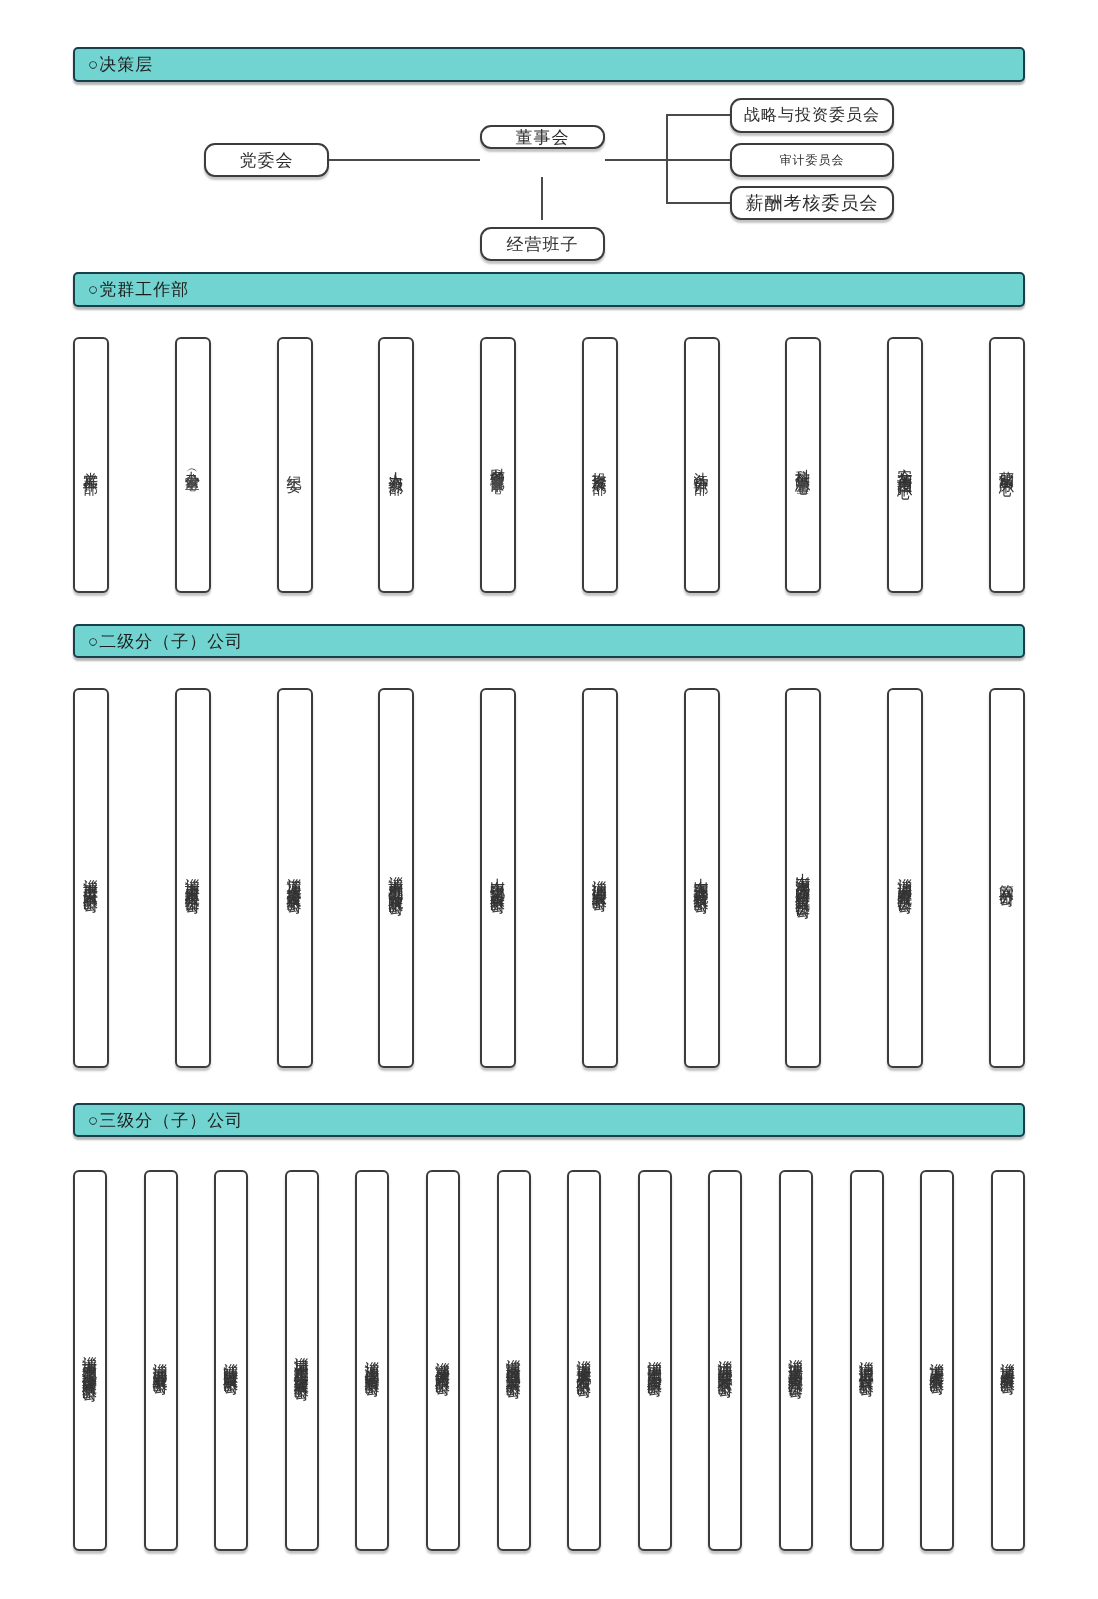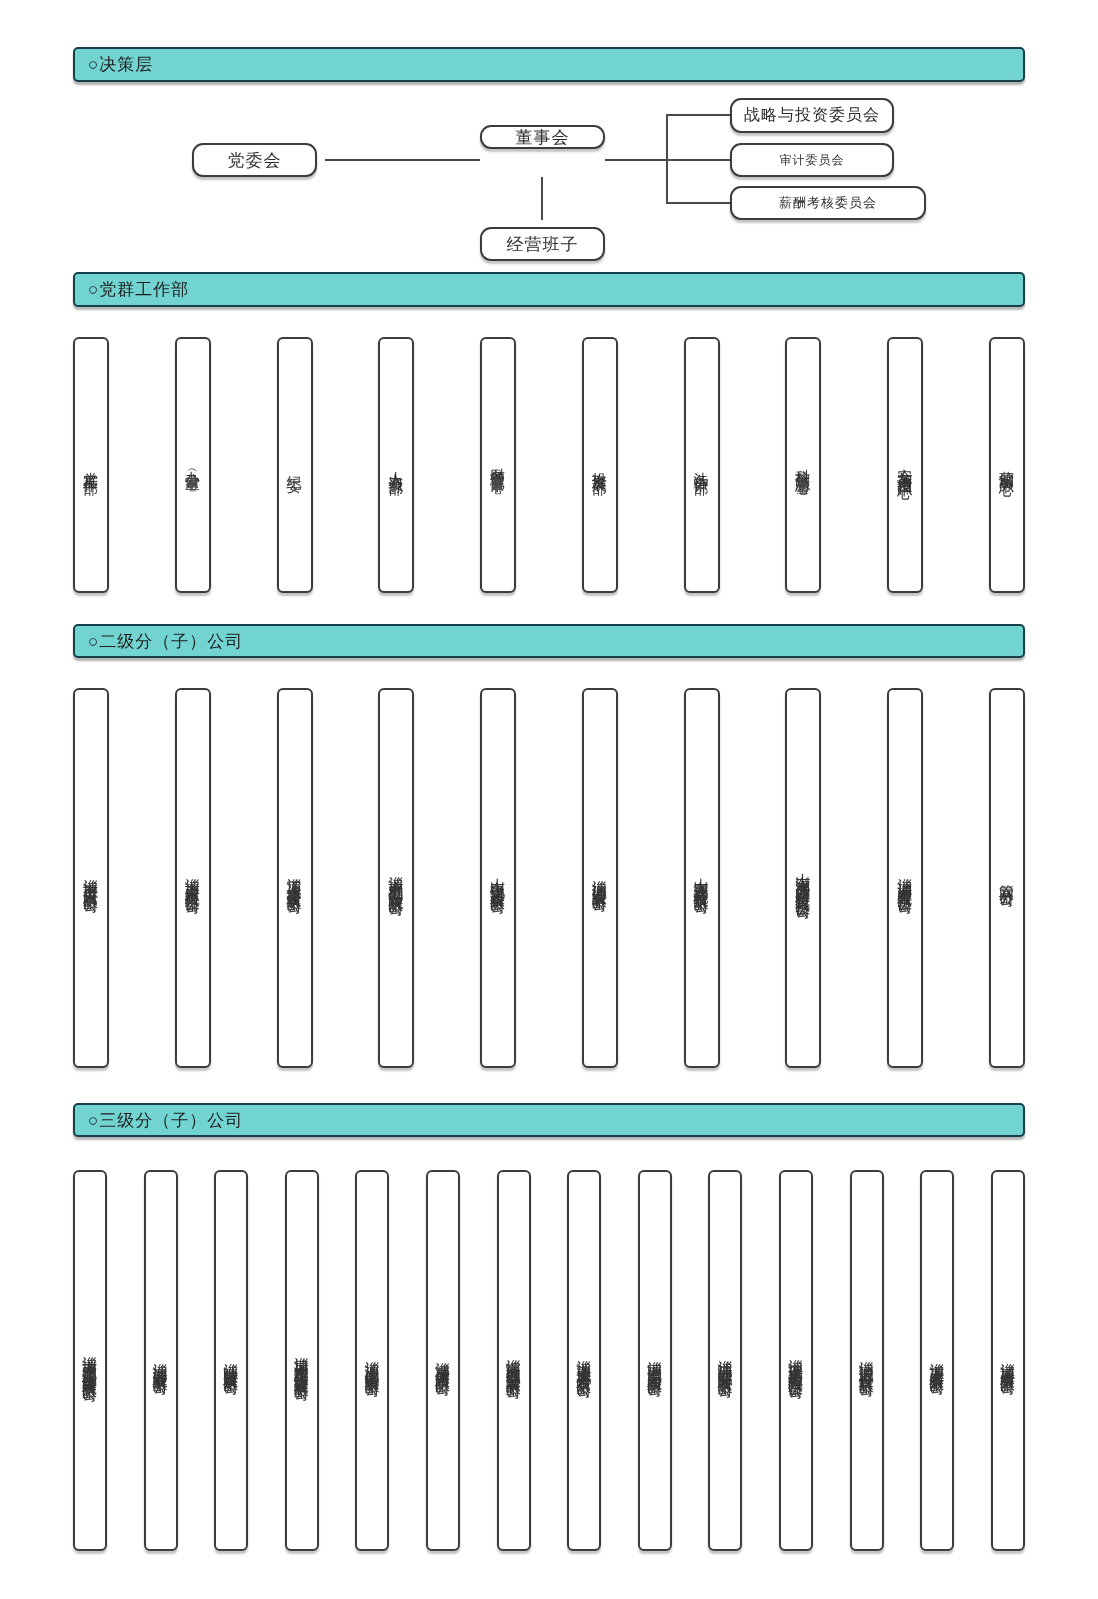--- a/index.html
+++ b/index.html
@@ -84,36 +84,36 @@
     <span>○决策层</span>
   </div>
 
   <div class="line" style="left:325px; top:159px; width:155px; height:2px;"></div>
   <div class="line" style="left:605px; top:159px; width:125px; height:2px;"></div>
   <div class="line" style="left:666px; top:114px; width:2px; height:90px;"></div>
   <div class="line" style="left:666px; top:114px; width:64px; height:2px;"></div>
   <div class="line" style="left:666px; top:202px; width:64px; height:2px;"></div>
   <div class="line" style="left:541px; top:177px; width:2px; height:43px;"></div>
 
-  <div class="hbox" style="left:192px; top:143px; width:125px; height:34px;">
+  <div class="hbox" style="left:204px; top:143px; width:125px; height:34px;">
     <span>党委会</span>
   </div>
   <div class="hbox" style="left:480px; top:125px; width:125px; height:24px;">
     <span>董事会</span>
   </div>
   <div class="hbox" style="left:480px; top:227px; width:125px; height:34px;">
     <span>经营班子</span>
   </div>
   <div class="hbox" style="left:730px; top:98px; width:164px; height:35px; font-size:16px;">
     <span>战略与投资委员会</span>
   </div>
   <div class="hbox" style="left:730px; top:143px; width:164px; height:34px; font-size:12px;">
     <span>审计委员会</span>
   </div>
-  <div class="hbox" style="left:730px; top:186px; width:196px; height:34px; font-size:13px;">
+  <div class="hbox" style="left:730px; top:186px; width:164px; height:34px; font-size:18px;">
     <span>薪酬考核委员会</span>
   </div>
 
   <div class="banner" style="top:272px;">
     <span>○党群工作部</span>
   </div>
   <div class="box-row" style="top:337px; height:256px;">
     <div class="vbox">
         <span class="vtext"><span>党群工作部</span><span class="vsub"></span></span>
       </div>

